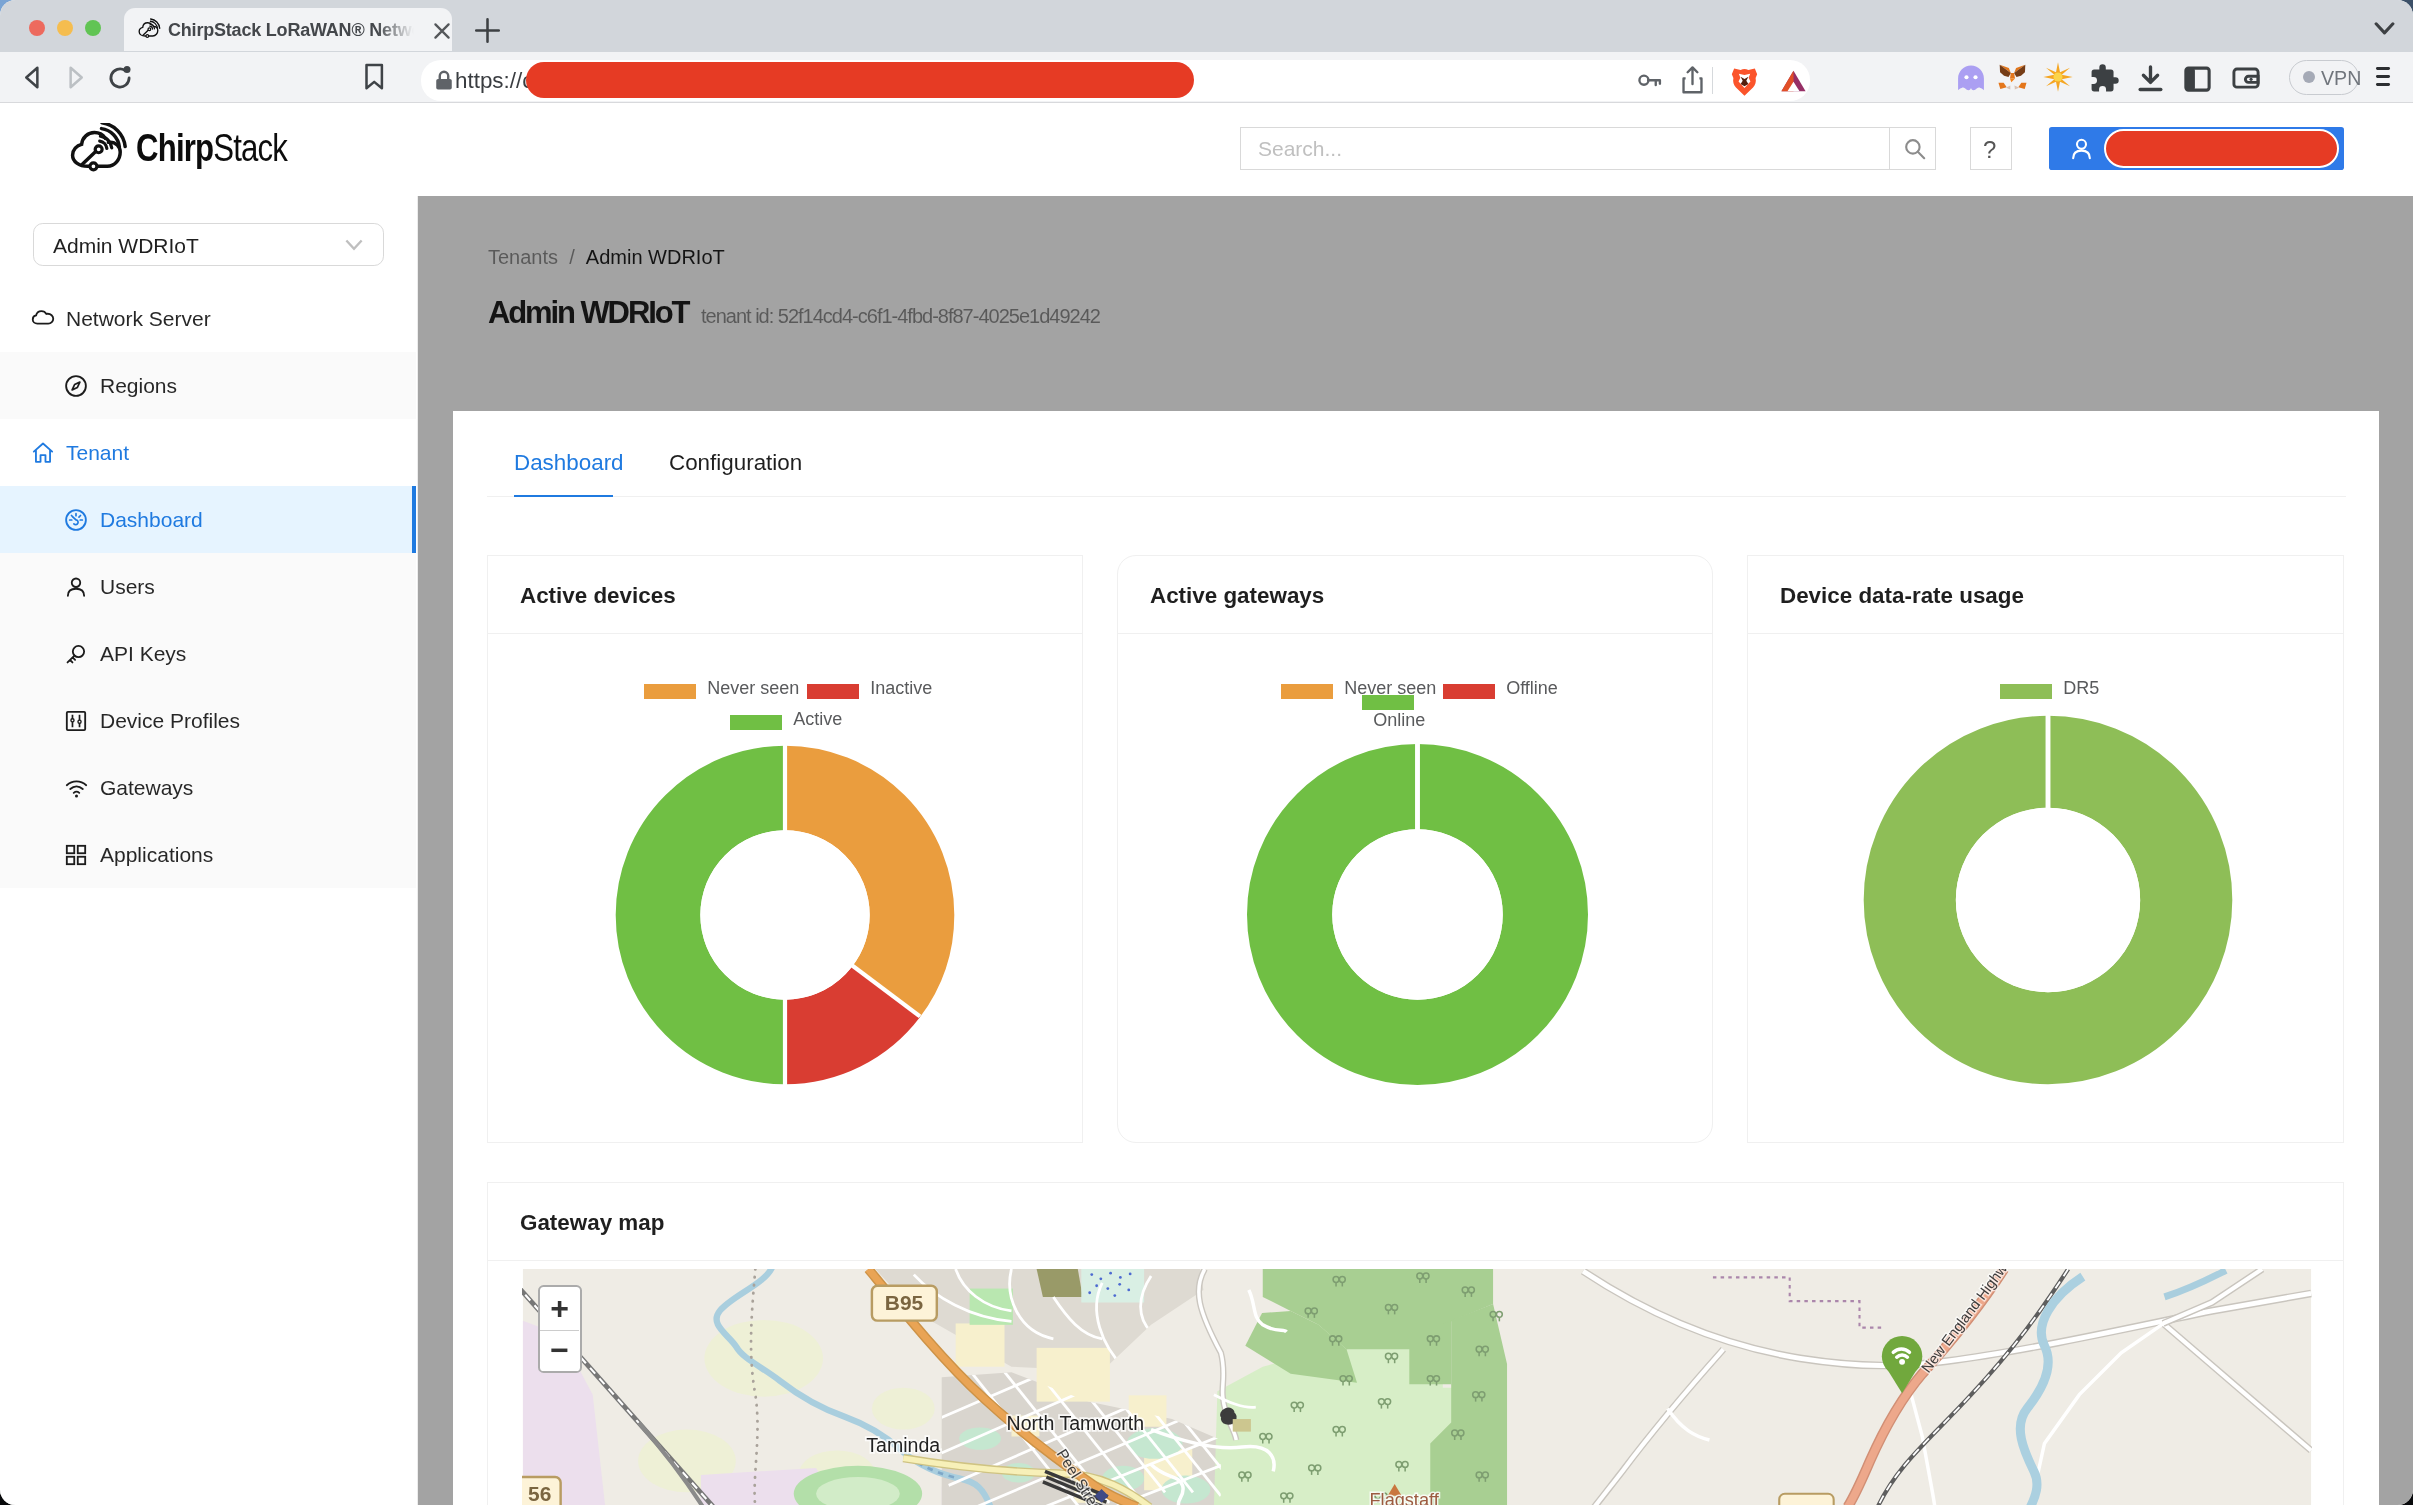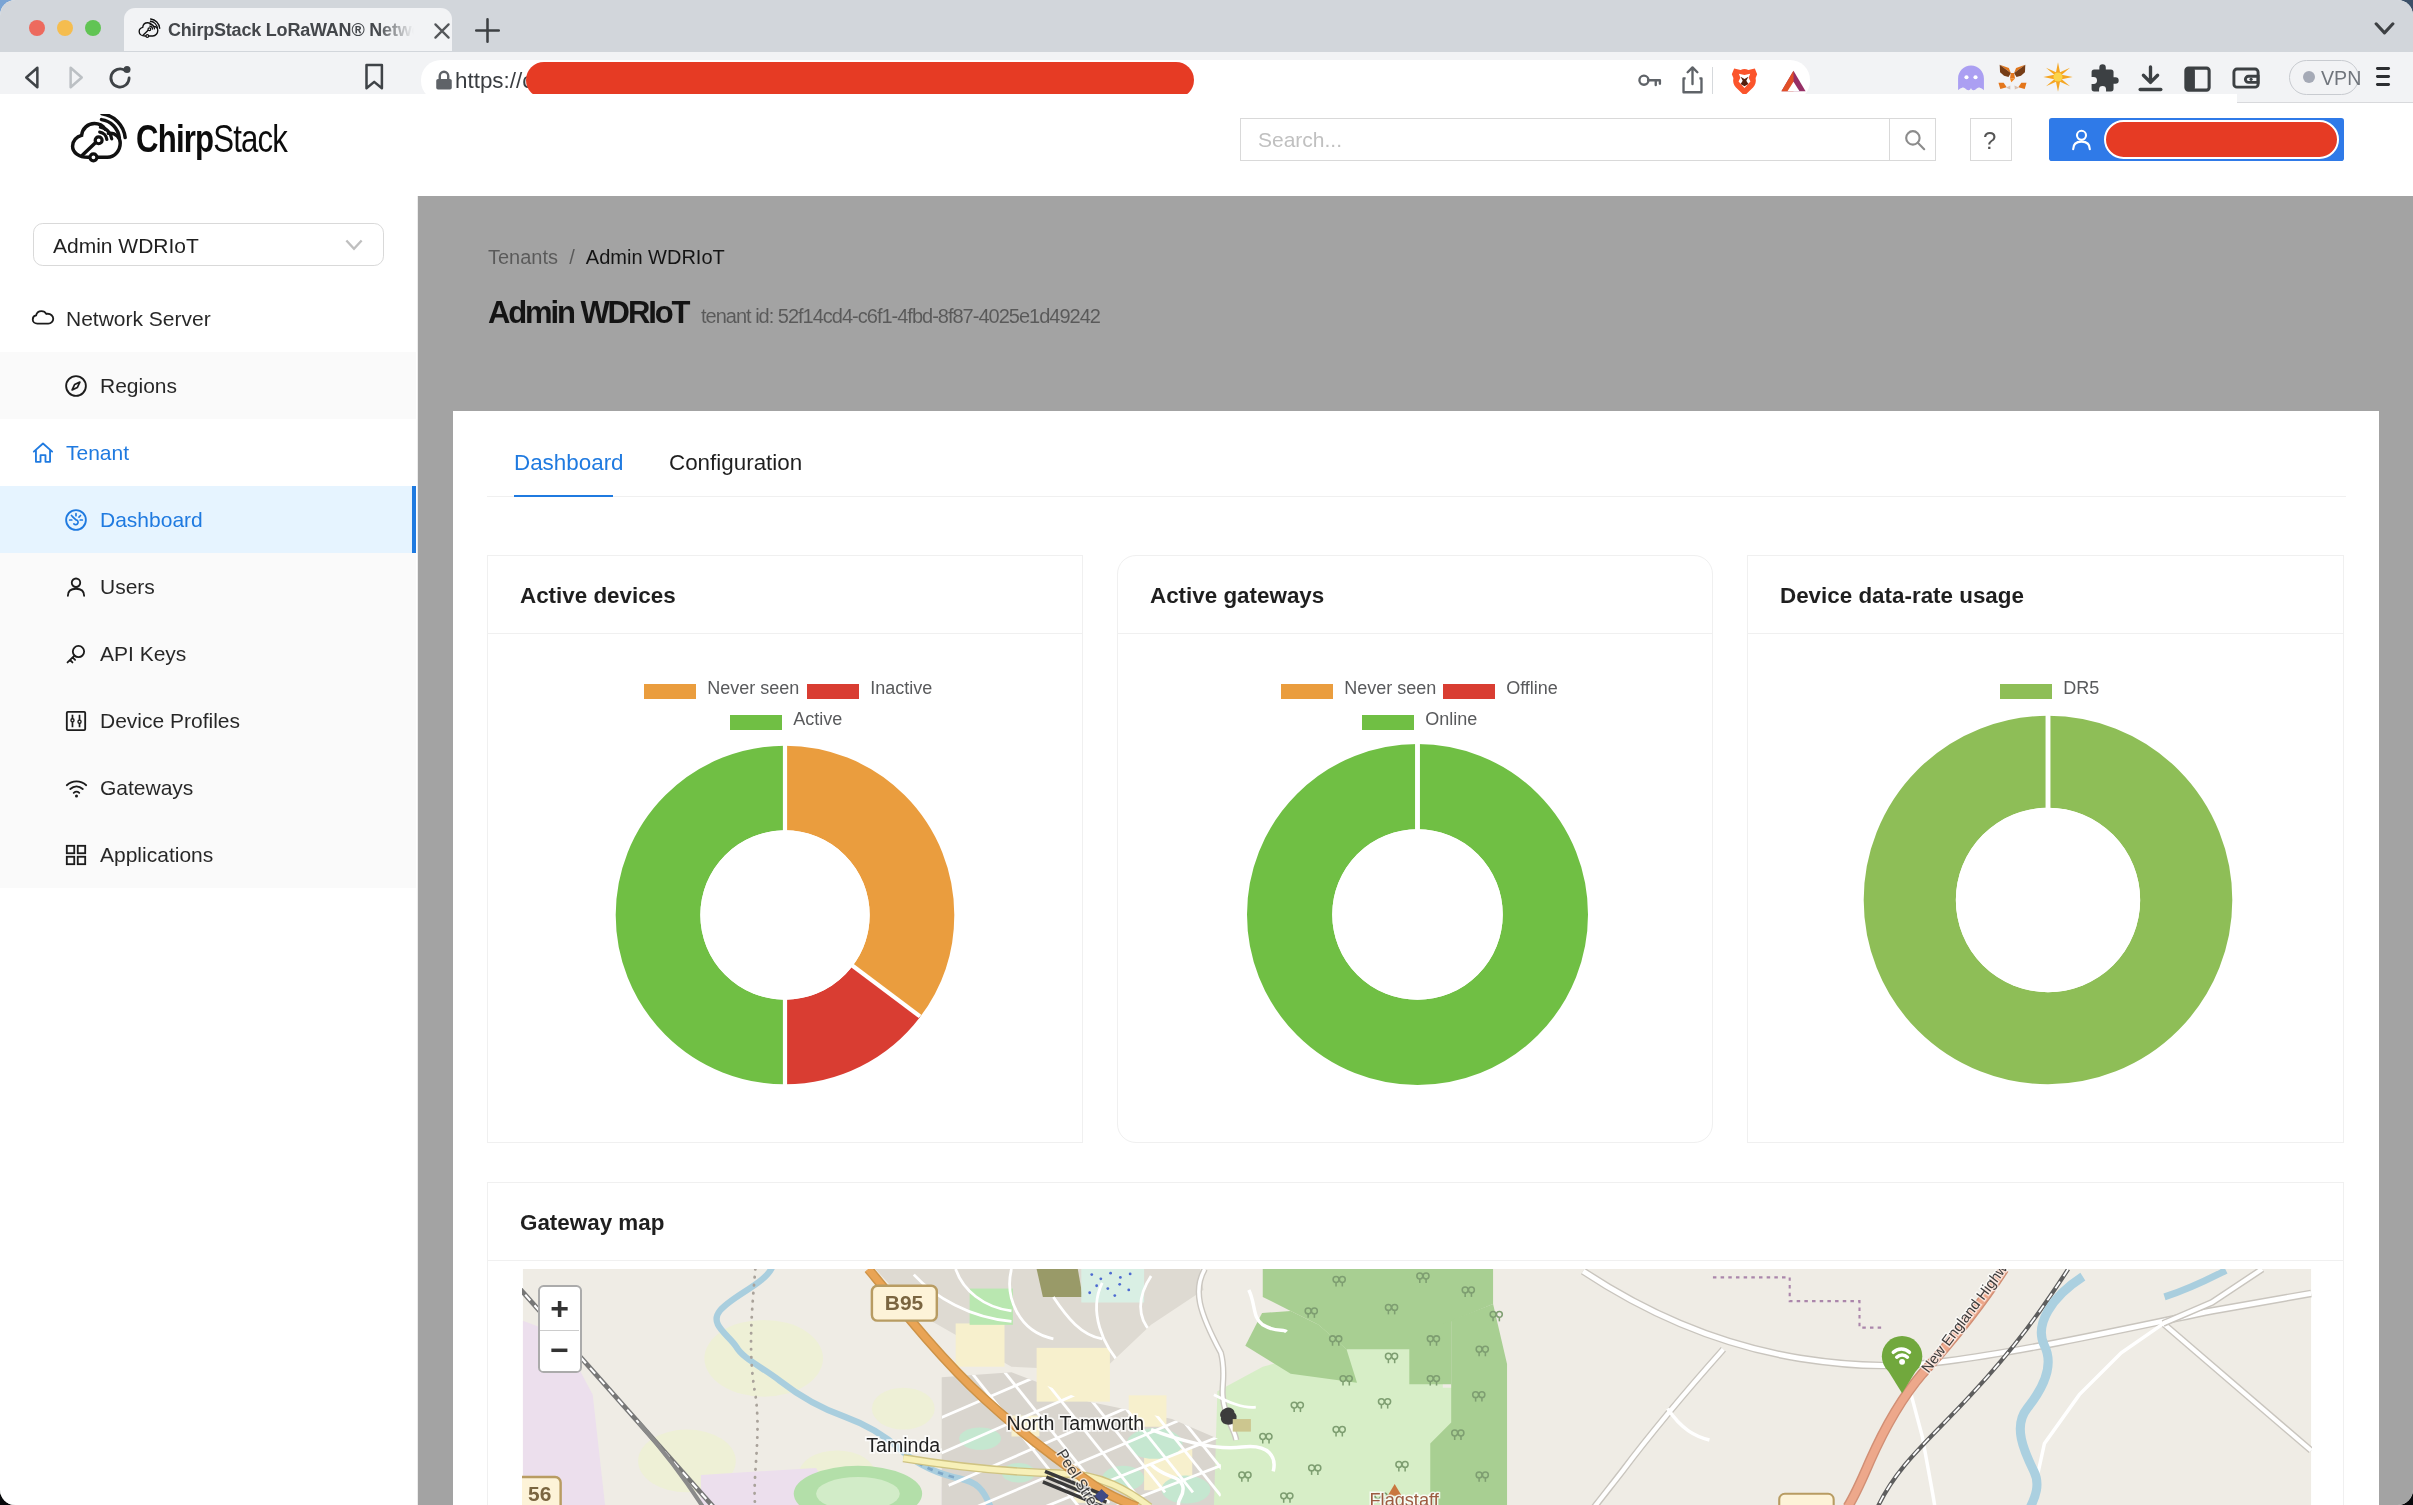--- a/index.html
+++ b/index.html
@@ -16,21 +16,21 @@
   #tabbar svg { position:absolute; }
   
   #toolbar { position:absolute; left:0; top:52px; width:2413px; height:51px; background:#f2f3f5; border-bottom:1.4px solid #d8d9dc; }
   #urlbar { position:absolute; left:421px; top:8.4px; width:1389px; height:41px; background:#fff; border-radius:20px; }
   #redact1 { position:absolute; left:105px; top:2.1px; width:668px; height:36px; background:#e63b24; border-radius:18px; }
   #urltext { position:absolute; left:34px; top:7.7px; font-size:22.4px; color:#3a3d41; }
   #vpnpill { position:absolute; left:2289px; top:8.4px; width:70px; height:35px; border:1.4px solid #c8cbd0; border-radius:17.5px; }
   #vpnpill .dot { position:absolute; left:12.6px; top:9.8px; width:12px; height:12px; border-radius:50%; background:#a5aab6; }
   #vpnpill .txt { position:absolute; left:31px; top:5.6px; font-size:19.6px; color:#70757c; }
   
-  #siteheader { position:absolute; left:0; top:94px; width:2237px; height:93px; background:#fff; }
+  #siteheader { position:absolute; left:0; top:103px; width:2237px; height:93px; background:#fff; }
   #logotext { position:absolute; left:136px; top:24px; font-size:38px; color:#0c0c0c; letter-spacing:-1px; transform:scaleX(0.82); transform-origin:0 0; white-space:nowrap; }
   #searchbox { position:absolute; left:1240px; top:24px; width:696px; height:43px; border:1.4px solid #d9d9d9; background:#fff; }
   #searchbox .ph { position:absolute; left:17px; top:9px; font-size:21px; color:#c0c0c0; }
   #searchbox .sep { position:absolute; right:45px; top:0; width:1.4px; height:41px; background:#d9d9d9; }
   #helpbtn { position:absolute; left:1970px; top:24px; width:42px; height:43px; border:1.4px solid #d9d9d9; background:#fff; }
   #helpbtn span { position:absolute; left:12px; top:8.4px; font-size:24px; color:#555; }
   #userbtn { position:absolute; left:2049px; top:24px; width:295px; height:43px; background:#2f7ae8; border-radius:2.8px; }
   #redact2 { position:absolute; left:55px; top:2.1px; width:235px; height:39px; background:#e63b24; border-radius:19.6px; border:2.1px solid #fff; }
   
   #page { position:absolute; left:0; top:196px; width:2413px; height:1309px; background:#a3a3a3; }
@@ -350,21 +350,21 @@
             <span>Active gateways</span>
           </div>
         <div class="leg" style="left:163px; top:122px;">
             <div class="sw" style="background:#ea9d3e;"></div>
             <span>Never seen</span>
           </div>
         <div class="leg" style="left:325px; top:122px;">
             <div class="sw" style="background:#d93d32;"></div>
             <span>Offline</span>
           </div>
-        <div class="leg" style="left:244px; top:153px;">
+        <div class="leg" style="left:244px; top:139px;flex-direction:column;">
             <div class="sw" style="background:#70bf44;"></div>
             <span>Online</span>
           </div>
         <svg style="position:absolute;left:129px;top:188px;" width="341" height="341" viewBox="0 0 488 488">
           <circle cx="244" cy="244" r="183" fill="none" stroke="#70bf44" stroke-width="122"></circle>
           <path d="M244 244 L244 0" stroke="#fff" stroke-width="7"></path>
           <circle cx="244" cy="244" r="122" fill="#fff"></circle>
         </svg>
       </div>
       <div class="card" id="card3">

